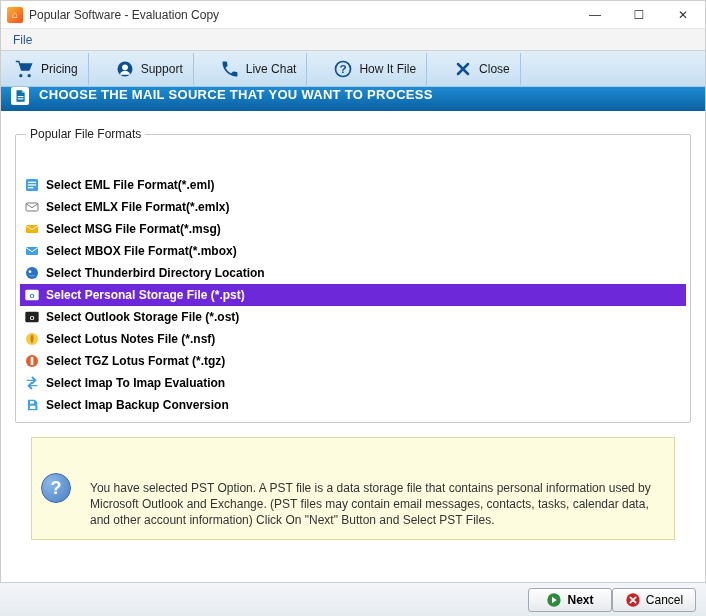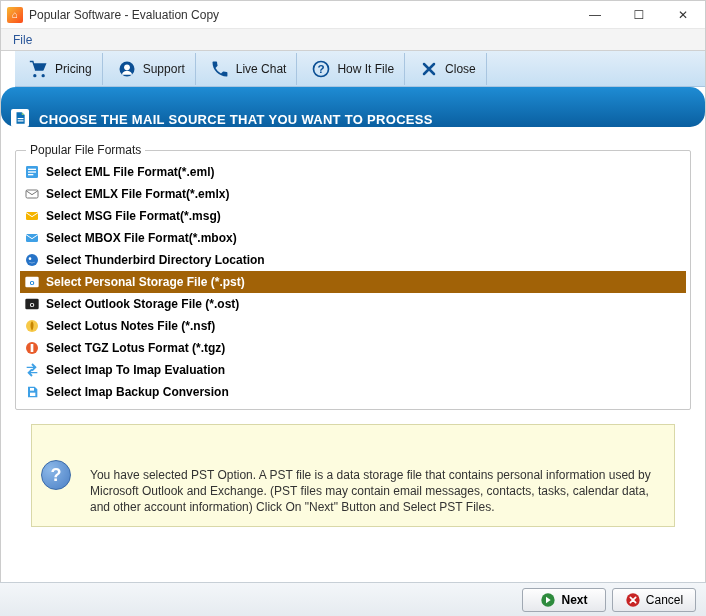--- a/index.html
+++ b/index.html
@@ -11,46 +11,46 @@
   .app-icon { width: 16px; height: 16px; background: linear-gradient(135deg,#f7b733,#fc4a1a); border-radius: 2px; display:flex;align-items:center;justify-content:center;font-size:10px;color:#fff; }
   .title-text { font-size: 12px; color: #333; }
   .win-controls { display: flex; }
   .win-btn { width: 44px; height: 28px; display: flex; align-items: center; justify-content: center; color: #333; cursor: pointer; font-family: "Segoe UI Symbol", sans-serif; }
 
   
   .menubar { height: 22px; background: #f4f4f4; border-bottom: 1px solid #d0d0d0; display: flex; align-items: center; padding: 0 4px; }
   .menu-item { font-size: 12px; color: #2a5699; padding: 2px 8px; cursor: pointer; }
 
   
-  .toolbar { height: 36px; background: linear-gradient(to bottom,#e1eef9 0%, #c6dff3 100%); display: flex; align-items: center; padding: 0 4px; border-bottom: 1px solid #a8c5e0; gap: 4px; margin-left: 14px; }
+  .toolbar { height: 36px; background: linear-gradient(to bottom,#e1eef9 0%, #c6dff3 100%); display: flex; align-items: center; padding: 0 4px; border-bottom: 1px solid #a8c5e0; gap: 16px; }
   .tool-btn { display: flex; align-items: center; gap: 6px; height: 32px; padding: 0 10px; font-size: 12px; color: #1a1a1a; cursor: pointer; border-right: 1px solid #a8c5e0; }
   .tool-icon { width: 20px; height: 20px; display:flex;align-items:center;justify-content:center; }
 
   
-  .banner { height: 40px; background: linear-gradient(to bottom,#1e8cd4 0%,#0a5fa0 100%); display: flex; align-items: flex-end; padding: 0 10px; gap: 10px; border-radius: 15px; }
+  .banner { height: 24px; background: linear-gradient(to bottom,#1e8cd4 0%,#0a5fa0 100%); display: flex; align-items: flex-start; padding: 0 10px; gap: 10px; }
   .banner-icon { width: 18px; height: 18px; background:#fff; border-radius:2px; display:flex;align-items:center;justify-content:center;color:#0a6eb5;font-weight:bold;font-size:12px; }
   .banner-text { color: #fff; font-size: 13px; font-weight: bold; letter-spacing: 0.3px; }
 
   
   .main { padding: 16px 14px 6px 14px; background:#fff; }
   fieldset.formats { border: 1px solid #c8c8c8; border-radius:2px; padding: 4px 4px 6px 4px; position: relative; }
   fieldset.formats legend { font-size: 12px; color: #222; padding: 0 4px; margin-left: 6px; }
-  .fmt-list { display: flex; flex-direction: column; }
+  .fmt-list { display: flex; flex-direction: column; margin-top: 29px; }
   .fmt-item { display: flex; align-items: center; gap: 6px; height: 22px; padding: 0 4px; cursor: pointer; font-size: 12px; color: #000; font-weight: bold; }
-  .fmt-item.selected { background: #a16207; color: #fff; }
+  .fmt-item.selected { background: #6d28d9; color: #fff; }
   .fmt-icon { width: 16px; height: 16px; display:flex;align-items:center;justify-content:center;font-size:11px; }
 
   
   .info-wrap { padding: 8px 30px 0 30px; }
   .info-box { background: #fdfcdf; border: 1px solid #d9d8a8; display: flex; align-items: center; gap: 12px; padding: 10px 12px 10px 2px; min-height: 88px; }
   .info-icon { width: 44px; flex-shrink:0; display:flex;align-items:center;justify-content:center; }
   .info-text { font-size: 12px; color: #333; line-height: 1.35; margin-top: 32px; }
 
   
-  .footer { position: absolute; bottom: 0; left: 0; right: 0; height: 34px; background: linear-gradient(to bottom,#f3f6f9,#e6ebf0); border-top: 1px solid #c7cfd6; display: flex; align-items: center; justify-content: flex-end; padding: 0 10px; gap: 6px; }
+  .footer { position: absolute; bottom: 0; left: 0; right: 0; height: 34px; background: linear-gradient(to bottom,#f3f6f9,#e6ebf0); border-top: 1px solid #c7cfd6; display: flex; align-items: center; justify-content: flex-end; padding: 0 10px; gap: 0; }
   .btn { display: flex; align-items: center; gap: 5px; height: 24px; min-width: 84px; padding: 0 10px; background: linear-gradient(to bottom,#fefefe,#e7e9ed); border: 1px solid #a0a8b2; border-radius:3px; font-size: 12px; cursor: pointer; justify-content:center; }
   .btn.primary { font-weight: bold; }
   .btn-icon { width: 16px; height: 16px; display:flex;align-items:center;justify-content:center; }
 
   
   .q-circle { width:30px;height:30px;border-radius:50%;background:radial-gradient(circle at 30% 30%, #8cb8e8, #4a7fc5);display:flex;align-items:center;justify-content:center;color:#fff;font-weight:bold;font-size:18px;border:1px solid #3a6aa8; }
 
 </style>
 </head>
 <body>

